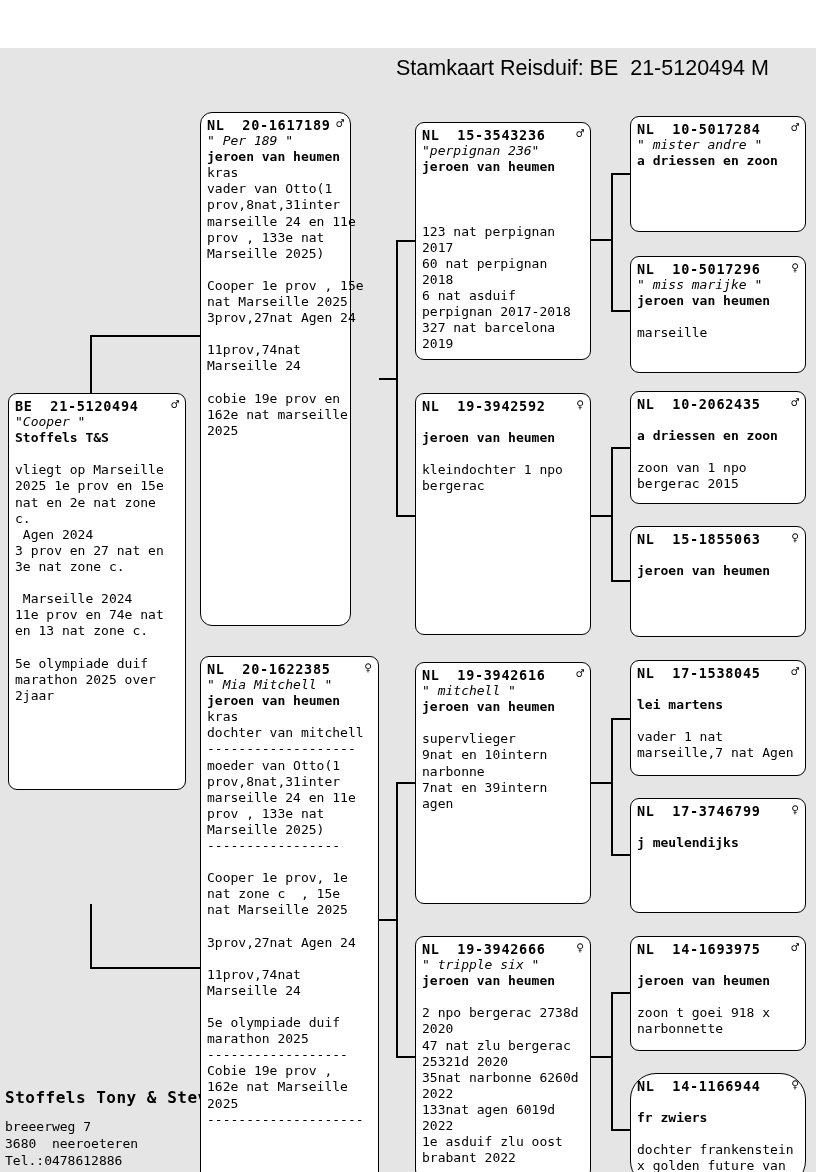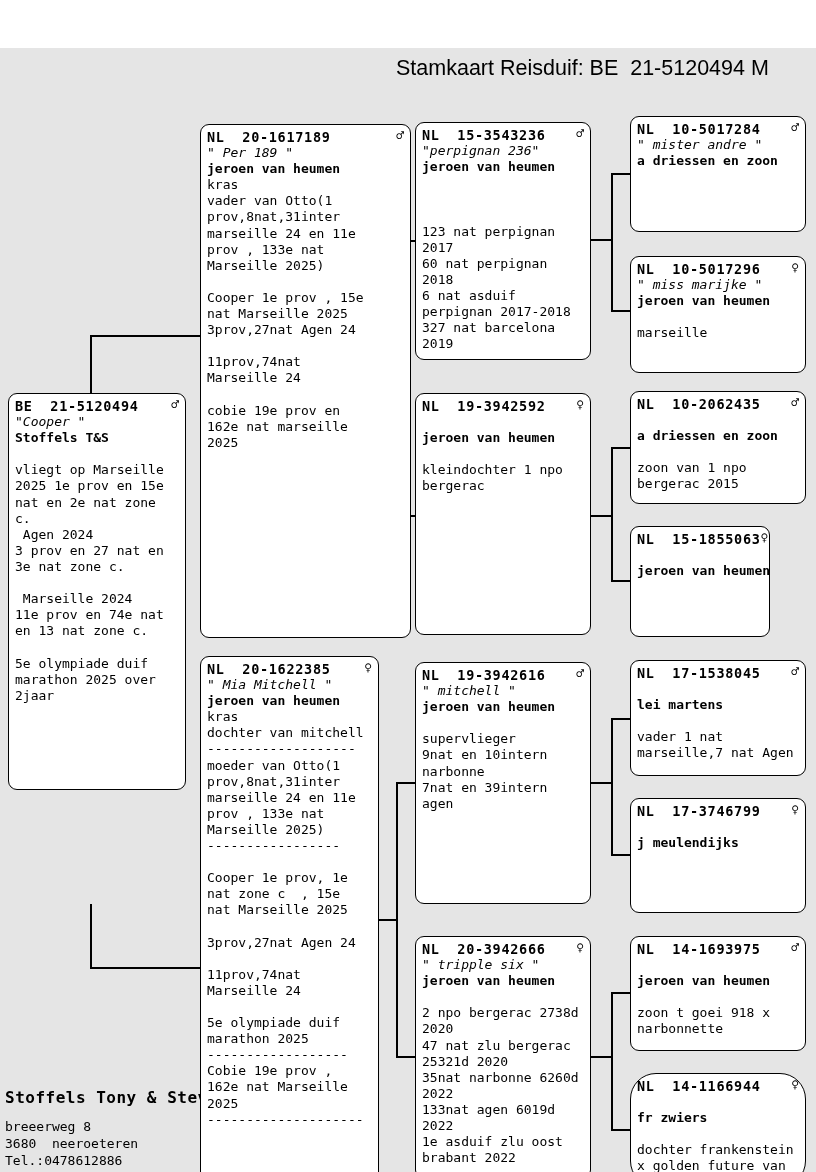--- a/index.html
+++ b/index.html
@@ -12,30 +12,30 @@
   .hdr{display:flex;justify-content:space-between;align-items:flex-start;
        height:16.1px;line-height:16.1px;}
   .ring{font-weight:bold;font-size:13.5px;letter-spacing:0.7px;white-space:pre;}
   .sex{font-weight:bold;font-size:13px;line-height:14px;}
   .ln{white-space:pre;font-size:13px;height:16.1px;line-height:16.1px;}
   .ln.b{font-weight:bold;}
   .ln.i{font-style:italic;}
   .cl{position:absolute;background:#000;z-index:1;}
   
   #g1 {left:8px;  top:345px; width:178px;height:397px;}
-  #g2a{left:200px;top:76px;  width:211px;height:514px;}
+  #g2a{left:200px;top:64px;  width:151px;height:514px;border-radius:12px;}
   #g2b{left:200px;top:608px; width:179px;height:528px;}
   #g3a{left:415px;top:74px;  width:176px;height:238px;}
   #g3b{left:415px;top:345px; width:176px;height:242px;}
   #g3c{left:415px;top:614px; width:176px;height:242px;}
   #g3d{left:415px;top:888px; width:176px;height:243px;}
   #g4a{left:630px;top:68px;  width:176px;height:116px;}
   #g4b{left:630px;top:208px; width:176px;height:117px;}
   #g4c{left:630px;top:343px; width:176px;height:113px;}
-  #g4d{left:630px;top:478px; width:140px;height:111px;}
+  #g4d{left:630px;top:478px; width:176px;height:111px;}
   #g4e{left:630px;top:612px; width:176px;height:116px;}
   #g4f{left:630px;top:750px; width:176px;height:115px;}
   #g4g{left:630px;top:888px; width:176px;height:115px;}
   #g4h{left:630px;top:1025px;width:176px;height:114px;border-radius:26px;}
   #owner{position:absolute;left:5px;top:1040px;}
   #owner .nm{font-weight:bold;font-size:16px;letter-spacing:0.5px;margin-bottom:11px;white-space:pre;}
   #owner .ad{font-size:13px;line-height:17px;white-space:pre;}
   #footer{position:absolute;right:3px;top:1138px;font-size:8.5px;font-style:italic;white-space:pre;}
 </style>
 </head>
@@ -185,21 +185,21 @@
         <div class="ln">supervlieger</div>
         <div class="ln">9nat en 10intern</div>
         <div class="ln">narbonne</div>
         <div class="ln">7nat en 39intern</div>
         <div class="ln">agen</div>
       </div>
   </div>
 
   <div class="pbox" id="g3d">
     <div class="hdr">
-      <span class="ring">NL  20-3942666</span>
+      <span class="ring">NL  19-3942666</span>
       <span class="sex">♀</span>
     </div>
     <div>
         <div class="ln i">" tripple six "</div>
         <div class="ln b">jeroen van heumen</div>
         <div class="ln">&nbsp;</div>
         <div class="ln">2 npo bergerac 2738d</div>
         <div class="ln">2020</div>
         <div class="ln">47 nat zlu bergerac</div>
         <div class="ln">25321d 2020</div>
@@ -344,20 +344,20 @@
   <div class="cl" style="left:611px;top:670px;width:19px;height:1.5px;"></div>
   <div class="cl" style="left:611px;top:806px;width:19px;height:1.5px;"></div>
 
   <div class="cl" style="left:591px;top:1008px;width:21px;height:1.5px;"></div>
   <div class="cl" style="left:611px;top:945px;width:1.5px;height:137px;"></div>
   <div class="cl" style="left:611px;top:944px;width:19px;height:1.5px;"></div>
   <div class="cl" style="left:611px;top:1081px;width:19px;height:1.5px;"></div>
 
   <div id="owner">
     <div class="nm">Stoffels Tony &amp; Steve</div>
-    <div class="ad">breeerweg 8</div>
+    <div class="ad">breeerweg 7</div>
     <div class="ad">3680  neeroeteren</div>
     <div class="ad">Tel.:0478612886</div>
   </div>
 
   <div id="footer">02-12-2025   Compuclub © [9.48]  Stoffels Tony &amp; Steve</div>
 
 </div>
 
 </body></html>

